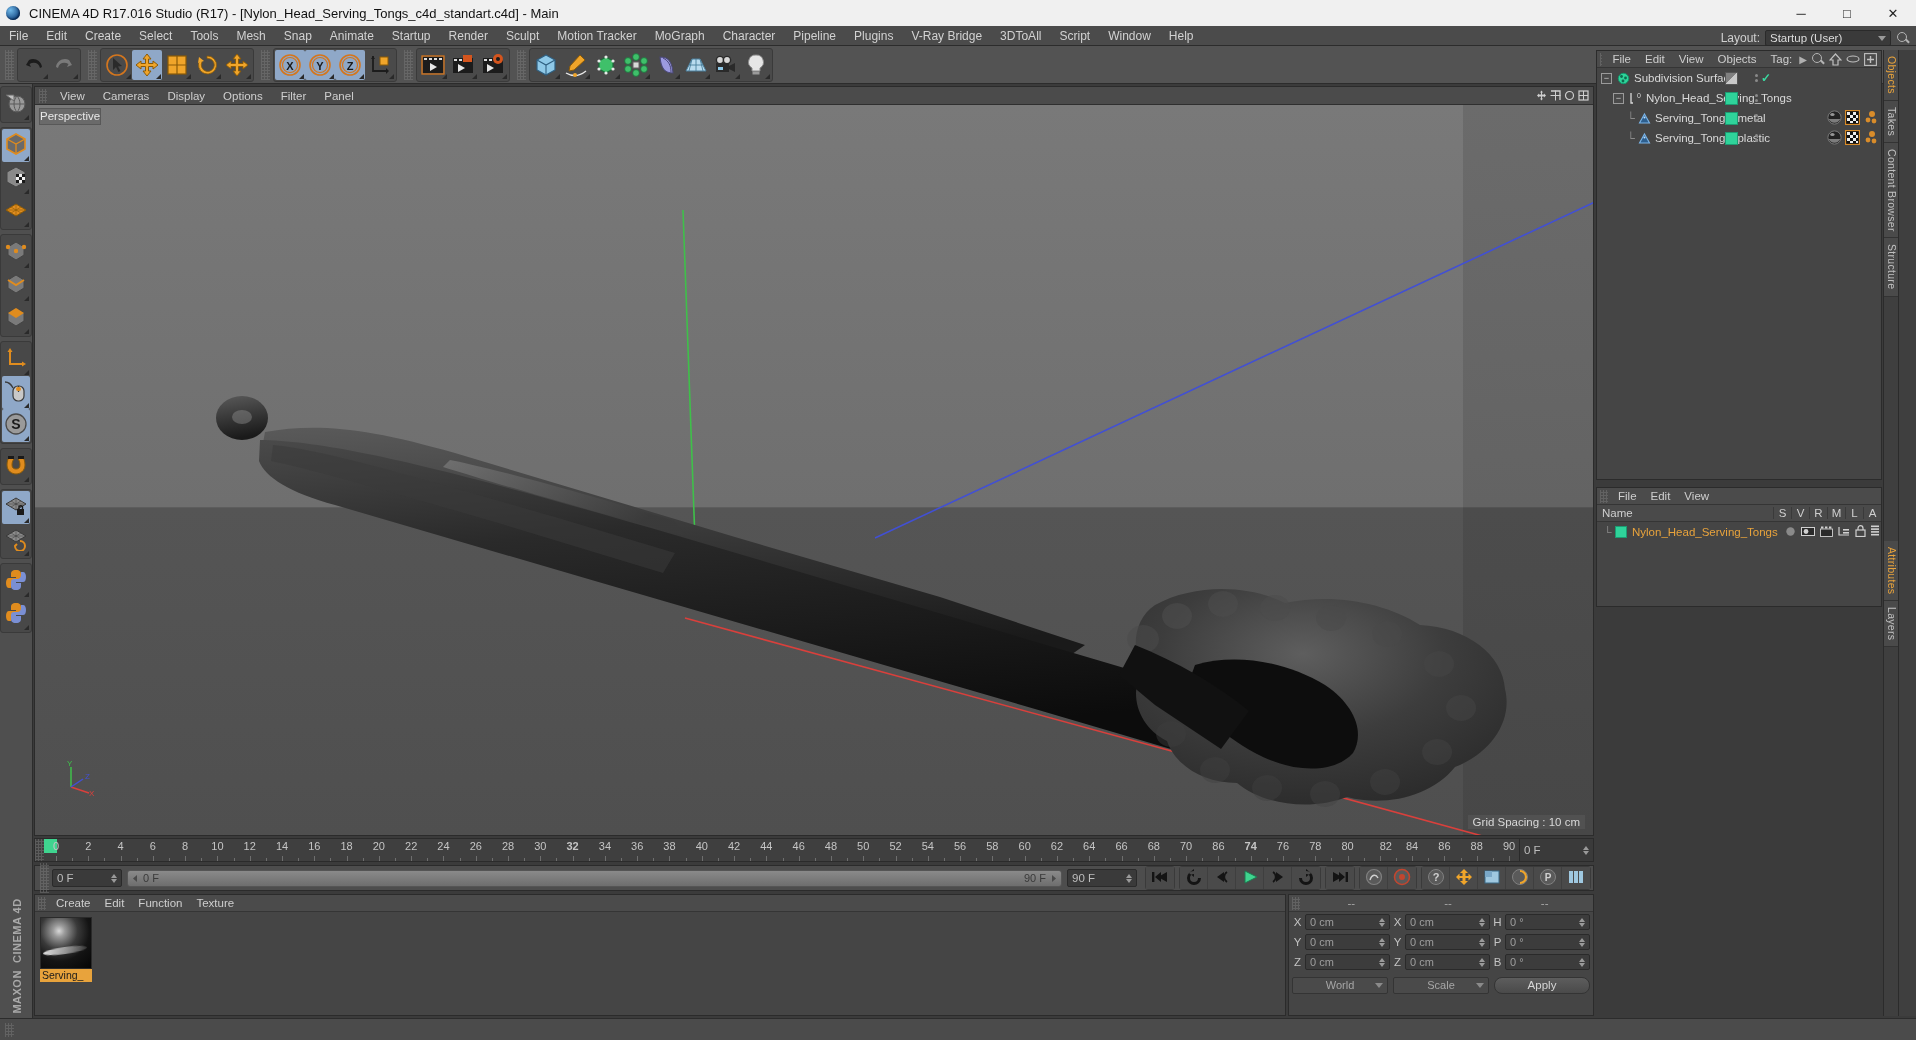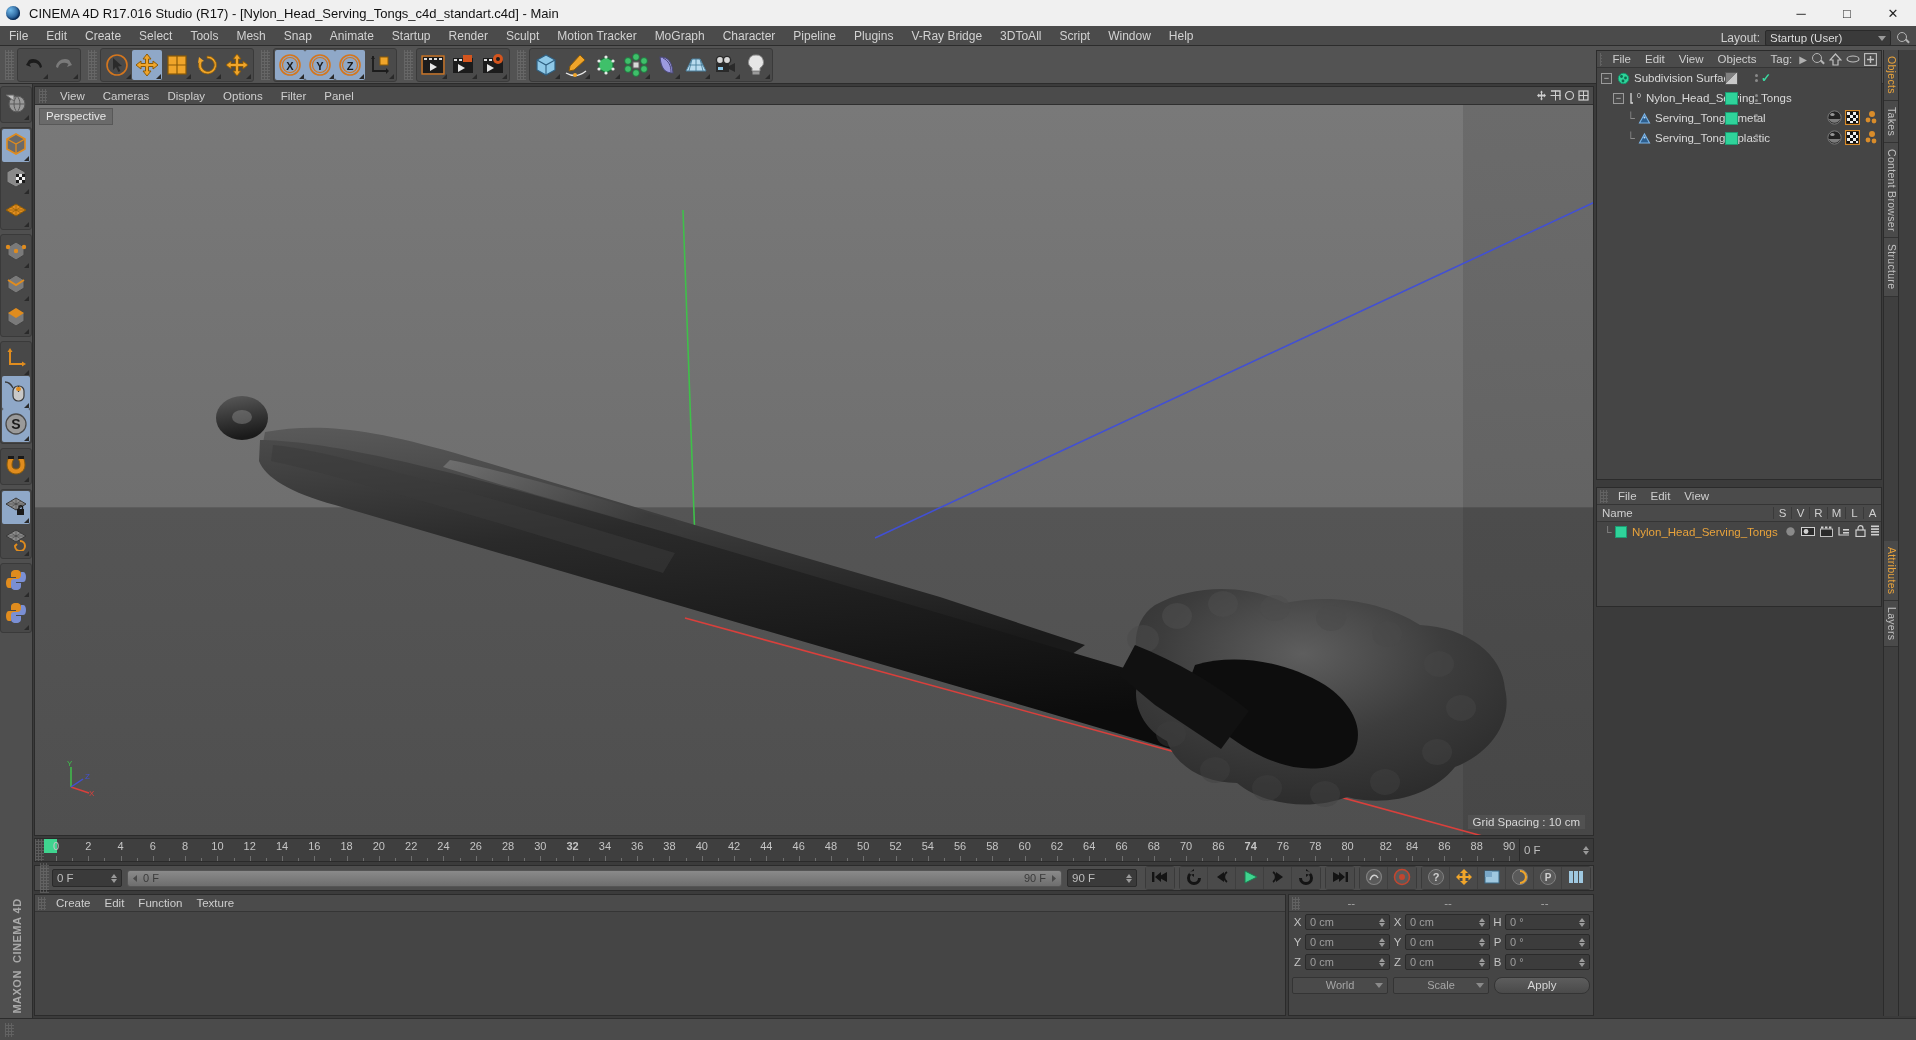--- a/index.html
+++ b/index.html
@@ -79,21 +79,21 @@
      background-size:3px 3px; opacity:.5; margin:0 4px;}
   #vpmenu .vmi{ padding:0 9px; line-height:18px; font-size:11.5px; color:#cfcfcf;}
   #vpcorner{ margin-left:auto; display:flex; align-items:center; gap:3px; padding-right:4px;}
   #viewport{ position:absolute; left:0; top:18px; right:0; bottom:0; overflow:hidden;
      background:#6e6e6e; }
   #vp-bg{ position:absolute; inset:0;
      background:linear-gradient(180deg,#797979 0%,#6f6f6f 55%,#555555 55.2%,#4f4f4f 100%); }
   #vp-sidebg{ position:absolute; right:0; top:0; width:130px; height:100%;
      background:linear-gradient(180deg,#6b6b6b 0%,#636363 55%,#4c4c4c 55.2%,#474747 100%); }
   #persp-tag{ position:absolute; left:4px; top:3px; background:#6a6a6a; color:#e8e8e8;
-     font-size:11.5px; padding:1px 6px 2px; border:1px solid #585858; }
+     font-size:11.5px; padding:1px 0 2px; border:1px solid #585858; }
   #gridspacing{ position:absolute; right:8px; bottom:6px; font-size:11.5px; color:#d8d8d8;
      background:rgba(90,90,90,.55); padding:1px 5px;}
   #axisgizmo{ position:absolute; left:24px; bottom:38px; width:40px; height:40px;}
 
   
   #rightcol{ position:absolute; left:1596px; top:50px; width:302px; bottom:24px; }
   .panel{ background:#454545; border:1px solid #2b2b2b; display:flex; flex-direction:column;}
   .pmenu{ height:17px; background:#4b4b4b; display:flex; align-items:center;
      border-bottom:1px solid #353535; }
   .pmenu .pgrip{ width:8px;height:13px; background-image:
@@ -1324,20 +1324,26 @@
 <div id="matmgr">
   <div class="pmenu">
     <div class="pgrip"></div>
     <div id="matmgr-menu" style="display:flex;align-items:center;">
         <div class="pmi">Create</div>
         <div class="pmi">Edit</div>
         <div class="pmi">Function</div>
         <div class="pmi">Texture</div>
       </div>
   </div>
+  <div id="matbody">
+      <div class="matcell">
+        <div class="matsphere"></div>
+        <div class="matname">Serving_</div>
+      </div>
+    </div>
 </div>
 
 <div id="coords">
   <div id="coordhdr">
     <div class="cgrip"></div>
     <span>--</span>
     <span>--</span>
     <span>--</span>
   </div>
 

